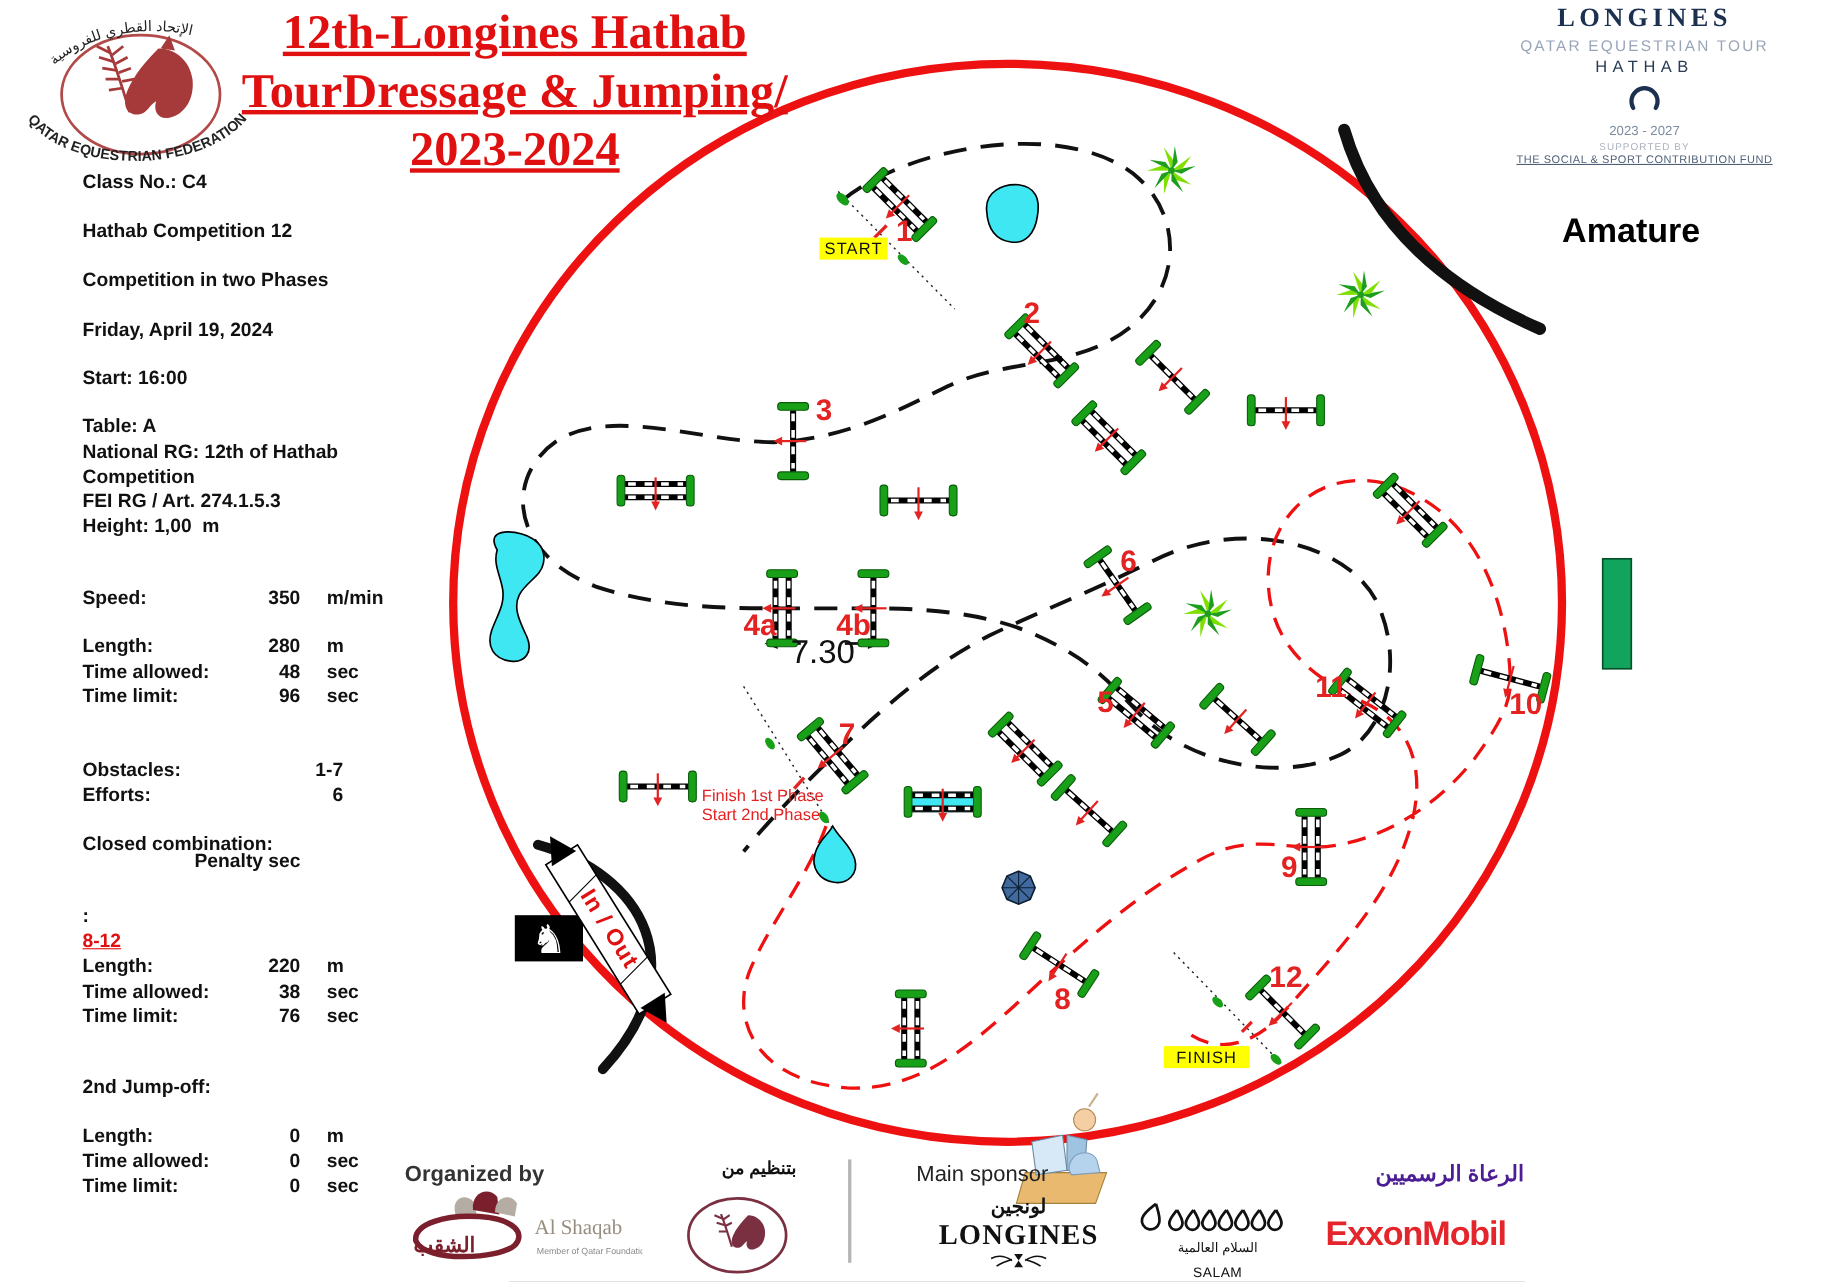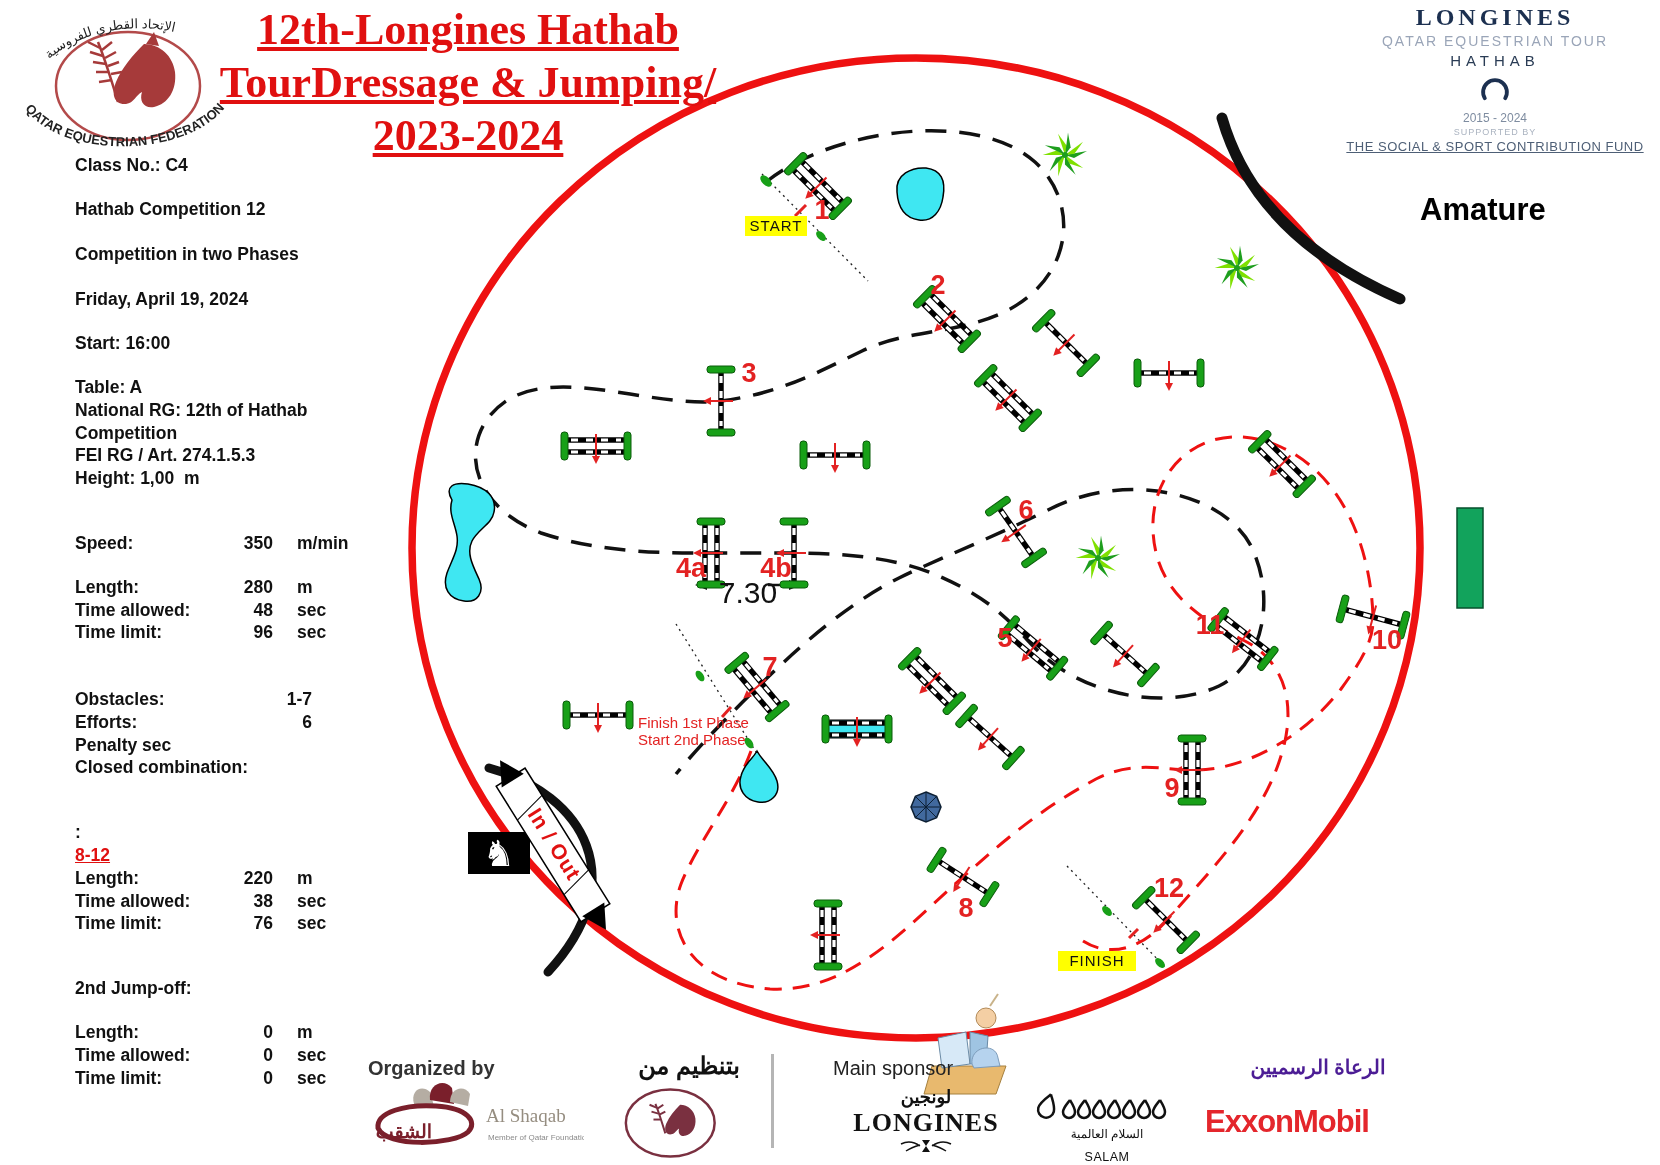--- a/index.html
+++ b/index.html
@@ -15,31 +15,31 @@
   .info-row .val.wide{width:167px}
   .info-row .unit{position:absolute;left:222px}
   .info-row.red{color:#e01010;text-decoration:underline}
   .amature{left:1420px;top:192px;width:160px;font-weight:bold;font-size:31px;color:#000}
   .tour-logo{left:1332px;top:4px;width:326px;text-align:center;color:#1c3050}
   .tl-brand{font-family:"Liberation Serif",serif;font-weight:bold;font-size:24px;letter-spacing:4px}
   .tl-sub{font-size:14px;color:#9aa5b8;letter-spacing:2px;margin-top:2px}
   .tl-hathab{font-size:15px;letter-spacing:5px;margin-top:3px;color:#2a3c55}
   .tl-years{font-size:12px;color:#7e8ca0;margin-top:2px}
   .tl-supported{font-size:9px;color:#aab3c0;letter-spacing:1px;margin-top:2px}
-  .tl-fund{font-size:13px;color:#4e5f76;letter-spacing:.5px;margin-top:2px;text-decoration:underline}
+  .tl-fund{font-size:10px;color:#4e5f76;letter-spacing:.5px;margin-top:2px;text-decoration:underline}
   .designer{left:1378px;top:884px;width:228px;text-align:center;font-weight:bold;font-size:17px;color:#000}
   .designer div{margin-bottom:5px}
   .cd-heading{font-style:italic;font-size:19px}
   .cd-email{text-decoration:underline}
   .cd-bar{height:9px;margin:3px 12px 6px 12px;display:flex}
   .cd-bar .w{flex:1;background:#fff;border:1.5px solid #000}
   .cd-bar .m{flex:2;background:#8b1111}
   .cd-yousef{margin-left:66px}
   .org-label{left:368px;top:1057px;font-weight:bold;font-size:20px;color:#333}
-  .ar-org{left:608px;top:1052px;width:132px;text-align:right;font-weight:bold;font-size:24px;color:#111}
+  .ar-org{left:624px;top:1052px;width:132px;text-align:center;font-weight:bold;font-size:16px;color:#111}
   .main-sponsor{left:833px;top:1057px;font-weight:normal;font-size:20px;color:#222}
   .official-ar{left:1236px;top:1055px;width:164px;text-align:center;font-weight:bold;font-size:20px;color:#4c1d95}
   .exxon{left:1205px;top:1104px;font-weight:800;font-size:31px;color:#e4262c;letter-spacing:-1px}
   .longines-block{left:838px;top:1086px;width:176px;text-align:center;color:#111}
   .longines-ar{font-weight:bold;font-size:18px;letter-spacing:3px}
   .longines-brand{font-family:"Liberation Serif",serif;font-weight:bold;font-size:26px;letter-spacing:1px}
   .salam-block{left:1034px;top:1150px;width:146px;text-align:center;color:#111}
   .salam-en{font-size:12.5px;letter-spacing:.5px}
   .divider{left:771px;top:1054px;width:3px;height:94px;background:#b5b5b5}
 </style>
@@ -461,41 +461,41 @@
       <div class="info-row" style="top: 400px;"><span>National RG: 12th of Hathab</span></div>
       <div class="info-row" style="top: 423px;"><span>Competition</span></div>
       <div class="info-row" style="top: 445px;"><span>FEI RG / Art. 274.1.5.3</span></div>
       <div class="info-row" style="top: 468px;"><span>Height: 1,00  m</span></div>
       <div class="info-row" style="top: 533px;"><span>Speed:</span><span class="val">350</span><span class="unit">m/min</span></div>
       <div class="info-row" style="top: 577px;"><span>Length:</span><span class="val">280</span><span class="unit">m</span></div>
       <div class="info-row" style="top: 600px;"><span>Time allowed:</span><span class="val">48</span><span class="unit">sec</span></div>
       <div class="info-row" style="top: 622px;"><span>Time limit:</span><span class="val">96</span><span class="unit">sec</span></div>
       <div class="info-row" style="top: 689px;"><span>Obstacles:</span><span class="val wide">1-7</span></div>
       <div class="info-row" style="top: 712px;"><span>Efforts:</span><span class="val wide">6</span></div>
-      <div class="info-row" style="top: 735px;"><span>Penalty sec</span></div>
+      <div class="info-row" style="top: 772px; text-align: center;"><span>Penalty sec</span></div>
       <div class="info-row" style="top: 757px;"><span>Closed combination:</span></div>
       <div class="info-row" style="top: 822px;"><span>:</span></div>
       <div class="info-row red" style="top: 845px;"><span>8-12</span></div>
       <div class="info-row" style="top: 868px;"><span>Length:</span><span class="val">220</span><span class="unit">m</span></div>
       <div class="info-row" style="top: 891px;"><span>Time allowed:</span><span class="val">38</span><span class="unit">sec</span></div>
       <div class="info-row" style="top: 913px;"><span>Time limit:</span><span class="val">76</span><span class="unit">sec</span></div>
       <div class="info-row" style="top: 978px;"><span>2nd Jump-off:</span></div>
       <div class="info-row" style="top: 1022px;"><span>Length:</span><span class="val">0</span><span class="unit">m</span></div>
       <div class="info-row" style="top: 1045px;"><span>Time allowed:</span><span class="val">0</span><span class="unit">sec</span></div>
       <div class="info-row" style="top: 1068px;"><span>Time limit:</span><span class="val">0</span><span class="unit">sec</span></div>
     </div>
 
   <div class="overlay tour-logo">
     <div class="tl-brand">LONGINES</div>
     <div class="tl-sub">QATAR EQUESTRIAN TOUR</div>
     <div class="tl-hathab">HATHAB</div>
     <svg width="40" height="34" viewBox="0 0 40 40" style="margin-top:2px">
       <path d="M8,32 A14,14 0 1 1 32,32" stroke="#1c3050" stroke-width="4.5" fill="none" stroke-linecap="round"></path>
     </svg>
-    <div class="tl-years">2015 - 2024</div>
+    <div class="tl-years">2023 - 2027</div>
     <div class="tl-supported">SUPPORTED BY</div>
     <div class="tl-fund">THE SOCIAL &amp; SPORT CONTRIBUTION FUND</div>
   </div>
 
   <div class="overlay amature">Amature</div>
 
 
   <div class="overlay org-label">Organized by</div>
 
   <svg class="overlay" style="left:356px;top:1078px" width="228" height="80" viewBox="0 0 228 80">

